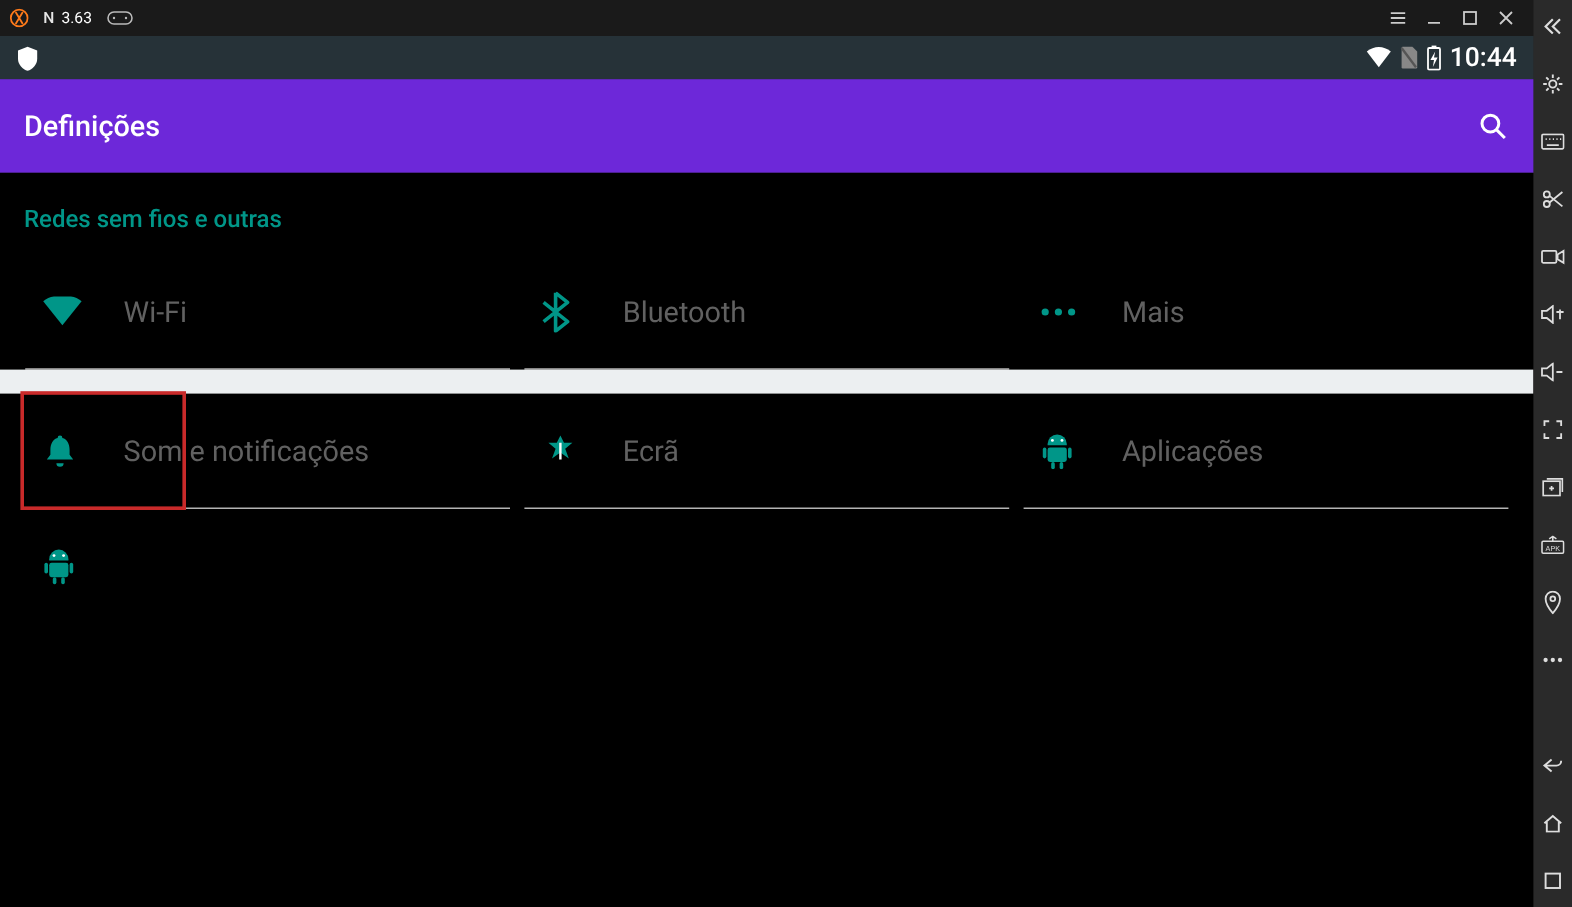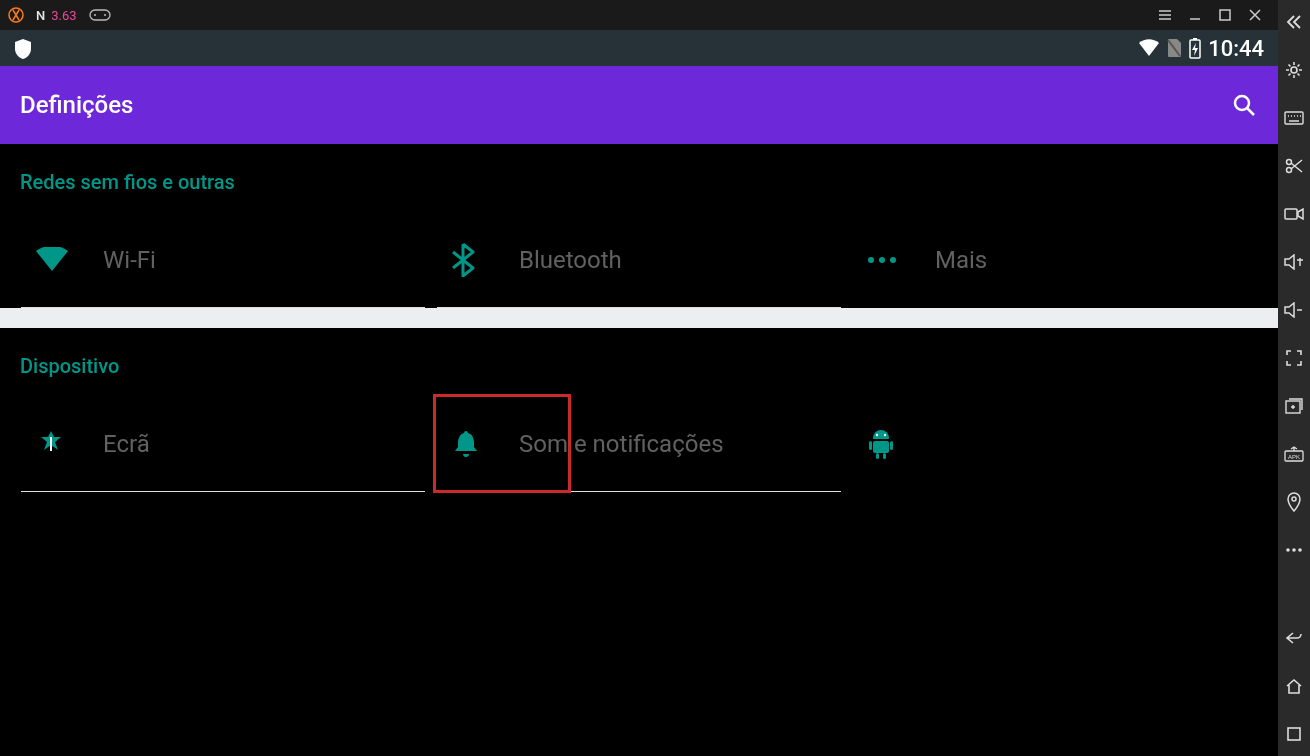--- a/index.html
+++ b/index.html
@@ -143,21 +143,21 @@
 
   <div class="titlebar">
     <div class="left">
       <span class="app-logo">
         <svg width="16" height="16" viewBox="0 0 16 16">
             <circle cx="8" cy="8" r="7" fill="none" stroke="#ff7a1a" stroke-width="1.5"></circle>
             <path d="M5 3 L11 13 M11 3 L5 13" stroke="#ff7a1a" stroke-width="1.5"></path>
           </svg>
       </span>
       <span style="color:#e6e6e6;font-weight:500">N</span>
-      <span style="color:#ec4899">3.63</span>
+      <span style="color:#ffffff">3.63</span>
       <span style="margin-left:6px">
         <svg width="22" height="14" viewBox="0 0 22 14">
             <rect x="1" y="2" width="20" height="10" rx="5" fill="none" stroke="#bbb" stroke-width="1.3"></rect>
             <circle cx="6" cy="7" r="1" fill="#bbb"></circle>
             <circle cx="16" cy="7" r="1" fill="#bbb"></circle>
           </svg>
       </span>
     </div>
     <div class="spacer"></div>
     <div class="win-btn">
@@ -251,53 +251,67 @@
               <circle cx="26" cy="4" r="3" fill="#009688"></circle>
             </svg>
         </span>
         <span class="label">Mais</span>
       </div>
       <div></div>
     </div>
 
     <div class="section-gap"></div>
 
-    <div class="section-header">Dispositivo</div>
     <div class="grid">
+      <div class="item highlight">
+        <span class="icon-wrap">
+          <svg width="30" height="32" viewBox="0 0 30 32">
+              <path d="M15 3 a2 2 0 0 1 2 2 c4 1 6 5 6 10 v4 l3 4 h-22 l3-4 v-4 c0-5 2-9 6-10 a2 2 0 0 1 2-2 Z" fill="#009688"></path>
+              <path d="M12 26 a3 3 0 0 0 6 0" fill="#009688"></path>
+            </svg>
+        </span>
+        <span class="label">Som e notificações</span>
+      </div>
       <div class="item">
         <span class="icon-wrap">
           <svg width="32" height="32" viewBox="0 0 32 32">
               <path d="M16 3 L19 9 L26 9 L20 14 L23 22 L16 17 L9 22 L12 14 L6 9 L13 9 Z" fill="#009688"></path>
               <path d="M16 9 v14" stroke="#fff" stroke-width="2"></path>
             </svg>
         </span>
         <span class="label">Ecrã</span>
       </div>
-      <div class="item highlight">
-        <span class="icon-wrap">
-          <svg width="30" height="32" viewBox="0 0 30 32">
-              <path d="M15 3 a2 2 0 0 1 2 2 c4 1 6 5 6 10 v4 l3 4 h-22 l3-4 v-4 c0-5 2-9 6-10 a2 2 0 0 1 2-2 Z" fill="#009688"></path>
-              <path d="M12 26 a3 3 0 0 0 6 0" fill="#009688"></path>
-            </svg>
-        </span>
-        <span class="label">Som e notificações</span>
-      </div>
-      <div class="item" style="border-bottom:none">
+      <div class="item">
         <span class="icon-wrap">
           <svg width="28" height="30" viewBox="0 0 28 30">
               <path d="M6 9 a8 8 0 0 1 16 0 v1 h-16 Z" fill="#009688"></path>
               <circle cx="10" cy="6" r="1.2" fill="#fff"></circle>
               <circle cx="18" cy="6" r="1.2" fill="#fff"></circle>
               <rect x="6" y="12" width="16" height="12" rx="2" fill="#009688"></rect>
               <rect x="2" y="12" width="3" height="9" rx="1.5" fill="#009688"></rect>
               <rect x="23" y="12" width="3" height="9" rx="1.5" fill="#009688"></rect>
               <rect x="9" y="24" width="3" height="6" rx="1.5" fill="#009688"></rect>
               <rect x="16" y="24" width="3" height="6" rx="1.5" fill="#009688"></rect>
             </svg>
         </span>
+        <span class="label">Aplicações</span>
+      </div>
+      <div class="item" style="border-bottom:none">
+        <span class="icon-wrap">
+          <svg width="28" height="30" viewBox="0 0 28 30">
+              <path d="M6 9 a8 8 0 0 1 16 0 v1 h-16 Z" fill="#009688"></path>
+              <circle cx="10" cy="6" r="1.2" fill="#fff"></circle>
+              <circle cx="18" cy="6" r="1.2" fill="#fff"></circle>
+              <rect x="6" y="12" width="16" height="12" rx="2" fill="#009688"></rect>
+              <rect x="2" y="12" width="3" height="9" rx="1.5" fill="#009688"></rect>
+              <rect x="23" y="12" width="3" height="9" rx="1.5" fill="#009688"></rect>
+              <rect x="9" y="24" width="3" height="6" rx="1.5" fill="#009688"></rect>
+              <rect x="16" y="24" width="3" height="6" rx="1.5" fill="#009688"></rect>
+            </svg>
+        </span>
       </div>
       <div></div>
     </div>
 
   </div>
 </div>
 
 <div class="side-toolbar">
   <div class="tool">
     <svg width="16" height="14" viewBox="0 0 16 14">

